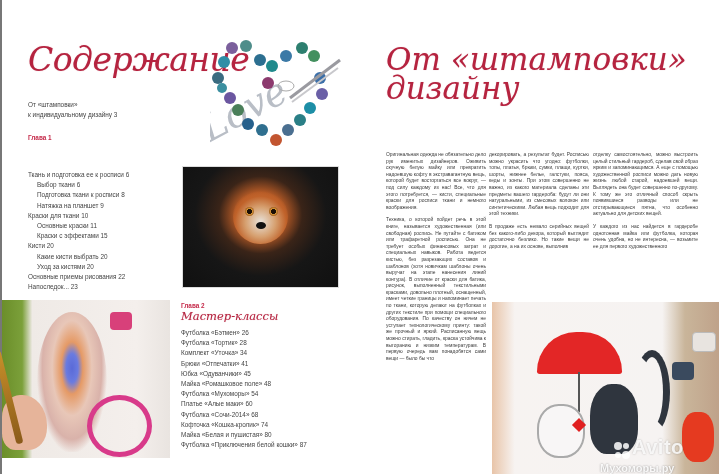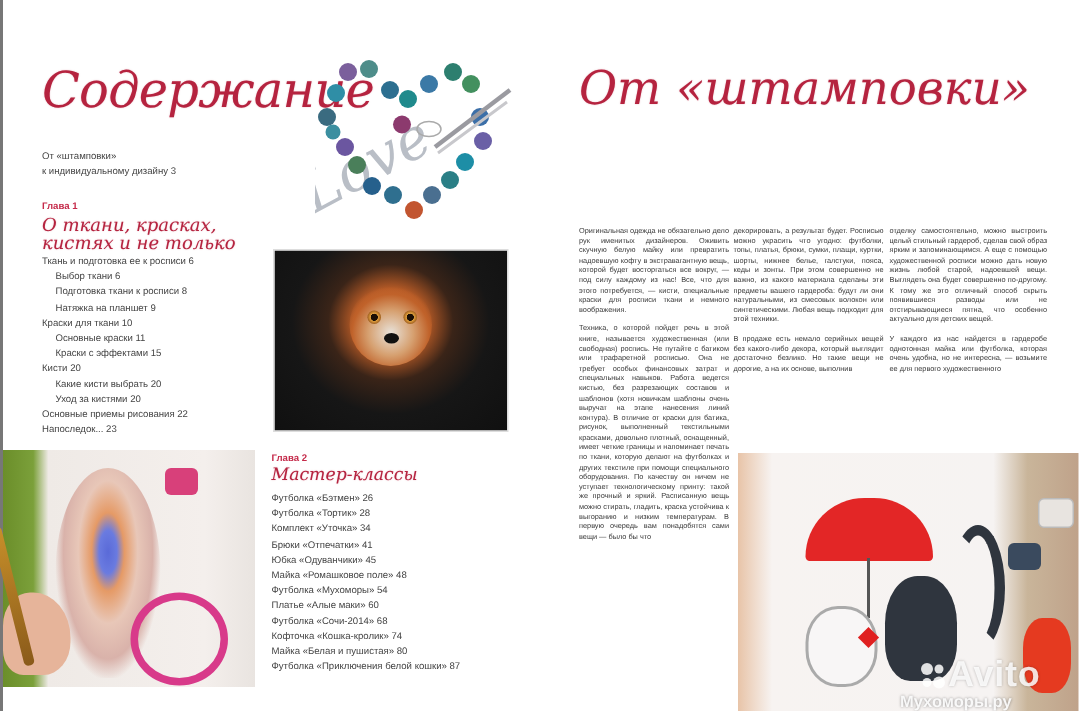--- a/index.html
+++ b/index.html
@@ -59,21 +59,21 @@
     }
     .umbrella { position: absolute; left: 45px; top: 30px; width: 85px; height: 42px; border-radius: 85px 85px 6px 6px; background: #e32626; }
     .umbrella-stick { position: absolute; left: 86px; top: 70px; width: 2px; height: 40px; background: #555; }
     .cat-black { position: absolute; left: 98px; top: 82px; width: 48px; height: 70px; border-radius: 45% 45% 35% 35%; background: #2f353e; }
     .cat-tail { position: absolute; left: 142px; top: 48px; width: 22px; height: 70px; border-radius: 50%; border: 7px solid #2f353e; border-left-color: transparent; border-bottom-color: transparent; }
     .cat-white { position: absolute; left: 45px; top: 102px; width: 44px; height: 50px; border-radius: 45%; border: 2px solid #aaa; background: #f8f6f6; }
     .heart-red { position: absolute; left: 82px; top: 118px; width: 10px; height: 10px; background: #e02020; transform: rotate(45deg); }
     .paint-jar { position: absolute; width: 22px; height: 18px; border-radius: 4px; }
     .ribbon { position: absolute; left: 190px; top: 110px; width: 32px; height: 50px; background: #e53a20; border-radius: 40%; }
     .watermark {
-      position: absolute; left: 632px; top: 436px; font-size: 24px; font-weight: bold; color: rgba(255,255,255,0.85);
+      position: absolute; left: 632px; top: 436px; font-size: 20px; font-weight: bold; color: rgba(255,255,255,0.85);
       text-shadow: 0 0 2px rgba(0,0,0,0.25); letter-spacing: 0.5px;
     }
     .watermark-sub { position: absolute; left: 600px; top: 462px; font-size: 11px; color: rgba(255,255,255,0.9); font-weight: bold; text-shadow: 0 0 2px rgba(0,0,0,0.4); }
     .wm-dots { position: absolute; left: 612px; top: 440px; width: 20px; height: 20px; }
   </style>
 </head>
 <body>
 
 <div class="spread">
   <div class="left-edge"></div>
@@ -109,21 +109,20 @@
       <circle cx="28" cy="72" r="6" fill="#4a7f5a"></circle>
         <circle cx="20" cy="60" r="6" fill="#6b56a0"></circle>
       <circle cx="12" cy="50" r="5" fill="#3b8fa0"></circle>
       <line x1="80" y1="60" x2="130" y2="22" stroke="#9a9aa0" stroke-width="3"></line>
       <line x1="82" y1="64" x2="128" y2="30" stroke="#c8c8cc" stroke-width="2"></line>
       <ellipse cx="76" cy="48" rx="8" ry="5" fill="none" stroke="#aaa" stroke-width="1"></ellipse>
     </g>
   </svg>
 
   <div class="chapter-label ch1">Глава 1</div>
-  <div class="script ch1-title">О ткани, красках, кистях и не только</div>
   <div class="ch1-list toc-small">
     <div>Ткань и подготовка ее к росписи  6</div>
     <div class="indent">Выбор ткани  6</div>
     <div class="indent">Подготовка ткани к росписи  8</div>
     <div class="indent">Натяжка на планшет  9</div>
     <div>Краски для ткани  10</div>
     <div class="indent">Основные краски  11</div>
     <div class="indent">Краски с эффектами  15</div>
     <div>Кисти  20</div>
     <div class="indent">Какие кисти выбрать  20</div>
@@ -159,20 +158,21 @@
     <div>Футболка «Мухоморы»  54</div>
     <div>Платье «Алые маки»  60</div>
     <div>Футболка «Сочи-2014»  68</div>
     <div>Кофточка «Кошка-кролик»  74</div>
     <div>Майка «Белая и пушистая»  80</div>
     <div>Футболка «Приключения белой кошки»  87</div>
   </div>
 
   <div class="script article-title">
     <div>От «штамповки»</div>
+    <div>дизайну</div>
   </div>
 
   <div class="col col1">
     <p>Оригинальная одежда не обязательно дело рук именитых дизайнеров. Оживить скучную белую майку или превратить надоевшую кофту в экстравагантную вещь, которой будет восторгаться все вокруг, — под силу каждому из нас! Все, что для этого потребуется, — кисти, специальные краски для росписи ткани и немного воображения.</p>
     <p>Техника, о которой пойдет речь в этой книге, называется художественная (или свободная) роспись. Не путайте с батиком или трафаретной росписью. Она не требует особых финансовых затрат и специальных навыков. Работа ведется кистью, без разрезающих составов и шаблонов (хотя новичкам шаблоны очень выручат на этапе нанесения линий контура). В отличие от краски для батика, рисунок, выполненный текстильными красками, довольно плотный, оснащенный, имеет четкие границы и напоминает печать по ткани, которую делают на футболках и других текстиле при помощи специального оборудования. По качеству он ничем не уступает технологическому принту: такой же прочный и яркий. Расписанную вещь можно стирать, гладить, краска устойчива к выгоранию и низким температурам. В первую очередь вам понадобятся сами вещи — было бы что</p>
   </div>
   <div class="col col2">
     <p>декорировать, а результат будет. Росписью можно украсить что угодно: футболки, топы, платья, брюки, сумки, плащи, куртки, шорты, нижнее белье, галстуки, пояса, кеды и зонты. При этом совершенно не важно, из какого материала сделаны эти предметы вашего гардероба: будут ли они натуральными, из смесовых волокон или синтетическими. Любая вещь подходит для этой техники.</p>
     <p>В продаже есть немало серийных вещей без какого-либо декора, который выглядит достаточно безлико. Но такие вещи не дорогие, а на их основе, выполнив</p>
   </div>

